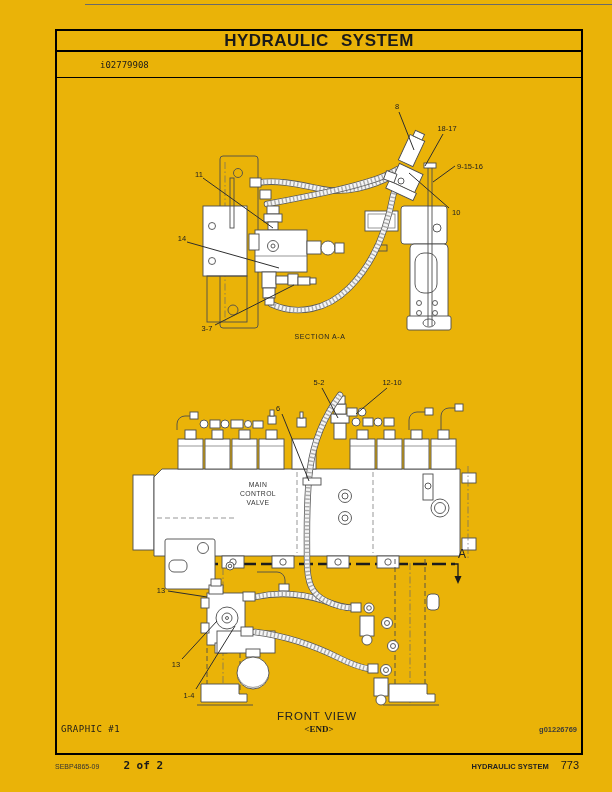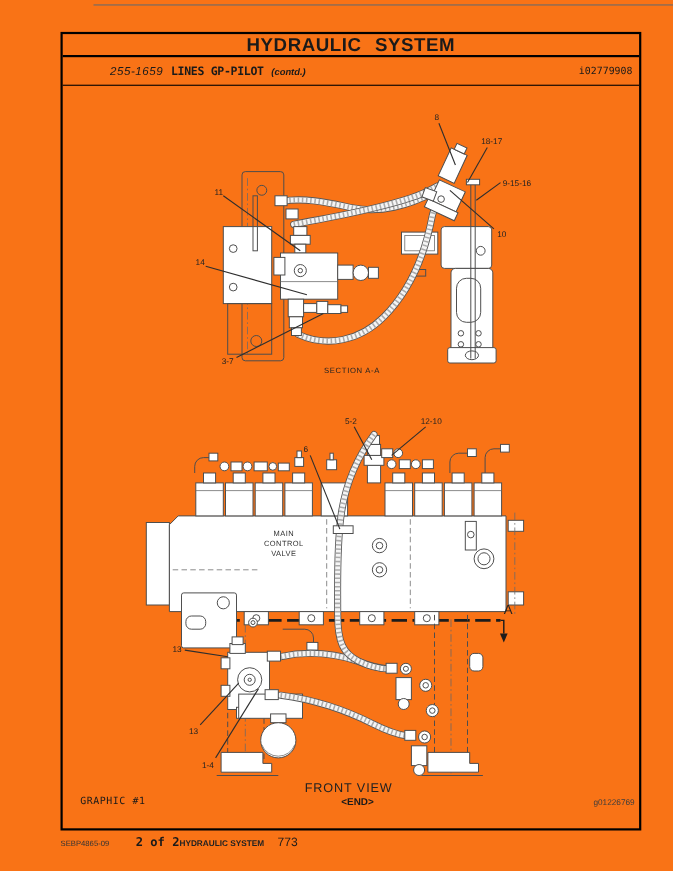--- a/index.html
+++ b/index.html
@@ -1,37 +1,37 @@
 <!DOCTYPE html>
 <html><head>
 <meta charset="utf-8">
 <style>
   html,body{margin:0;padding:0;background:#fff;}
-  .page{position:relative;width:612px;height:792px;background:#f97316;overflow:hidden;
+  .page{position:relative;width:612px;height:792px;background:#eab308;overflow:hidden;
         font-family:"Liberation Sans",sans-serif;color:#1a1a1a;}
   .toprule{position:absolute;left:85px;top:4px;width:527px;height:1px;background:#6a6a6a;}
   .docbox{position:absolute;left:55px;top:29px;width:524px;height:722px;border:2px solid #000;}
   .titlebar{height:19px;border-bottom:2.5px solid #000;text-align:center;
             font-weight:bold;font-size:17px;line-height:20px;letter-spacing:.5px;word-spacing:7px;}
   .subrow{height:26px;border-bottom:1.5px solid #000;display:flex;align-items:center;
           justify-content:space-between;padding:0 6px 0 43px;box-sizing:border-box;}
   .subleft{display:flex;align-items:baseline;gap:7px;}
   .code{font-style:italic;font-size:10.5px;letter-spacing:.5px;}
   .stitle{font-family:"DejaVu Sans Mono",monospace;font-weight:bold;font-size:10.5px;letter-spacing:-.3px;}
   .contd{font-style:italic;font-weight:bold;font-size:8.5px;}
   .docid{font-family:"DejaVu Sans Mono",monospace;font-weight:normal;font-size:9px;}
   .content{position:relative;height:672px;}
   .content svg{position:absolute;left:0;top:0;}
-  .grow{position:absolute;left:16px;right:4px;bottom:16px;height:11px;font-size:9px;}
+  .grow{position:absolute;left:4px;right:4px;bottom:16px;height:11px;font-size:9px;}
   .glabel{position:absolute;left:0;bottom:0;font-family:"DejaVu Sans Mono",monospace;font-size:9px;letter-spacing:.5px;}
   .gend{position:absolute;left:50%;transform:translateX(-50%);bottom:0;
-        font-family:Liberation Sans, sans-serif;font-weight:bold;font-size:9px;}
-  .gid{position:absolute;right:0;bottom:0;font-size:7.5px;color:#3c3c3c;}
+        font-family:Liberation Serif, serif;font-weight:bold;font-size:9px;}
+  .gid{position:absolute;right:0;bottom:0;font-size:7.5px;color:#3c3c3c;font-weight:bold;}
   .footer{position:absolute;left:55px;top:759px;width:524px;display:flex;
-          align-items:baseline;}
+          justify-content:space-between;align-items:baseline;}
   .fleft,.fright{display:flex;align-items:baseline;}
   .fmanual{font-size:7px;color:#333;}
   .fpageof{font-family:"DejaVu Sans Mono",monospace;font-weight:bold;font-size:11px;margin-left:24px;}
   .fsection{font-weight:bold;font-size:7.5px;color:#222;}
   .fpage{font-weight:normal;font-size:11px;margin-left:12px;}
   
   .ln{stroke:#4d4d4d;stroke-width:.9;fill:none;}
   .lnw{stroke:#4d4d4d;stroke-width:.9;fill:#fff;}
   .thin{stroke:#6a6a6a;stroke-width:.7;fill:none;}
   .dsh{stroke-dasharray:5 3;}
@@ -52,25 +52,20 @@
 </head>
 <body>
 
 <div class="page">
   <div class="toprule"></div>
 
   <div class="docbox">
     <div class="titlebar">HYDRAULIC SYSTEM</div>
 
     <div class="subrow">
-      <div class="subleft">
-        <span class="code">255-1659</span>
-        <span class="stitle">LINES GP-PILOT</span>
-        <span class="contd">(contd.)</span>
-      </div>
       <span class="docid">i02779908</span>
     </div>
 
     <div class="content">
       <svg width="520" height="672" viewBox="0 0 520 672">
         <defs>
           <path id="h1" d="M214,226 C240,238 270,232 292,210 C318,184 330,150 336,118 C339,106 343,99 349,95"></path>
           <path id="h2" d="M210,126 C240,120 280,114 316,102 C326,99 334,95 341,91"></path>
           <path id="h3" d="M337,97 C315,109 288,116 264,111 C244,107 220,101 200,105"></path>
           <path id="h6" d="M283,317 C269,336 257,361 253,391 C249,421 250,451 250,481 C250,506 255,516 269,523 C279,528 289,530 296,530"></path>

